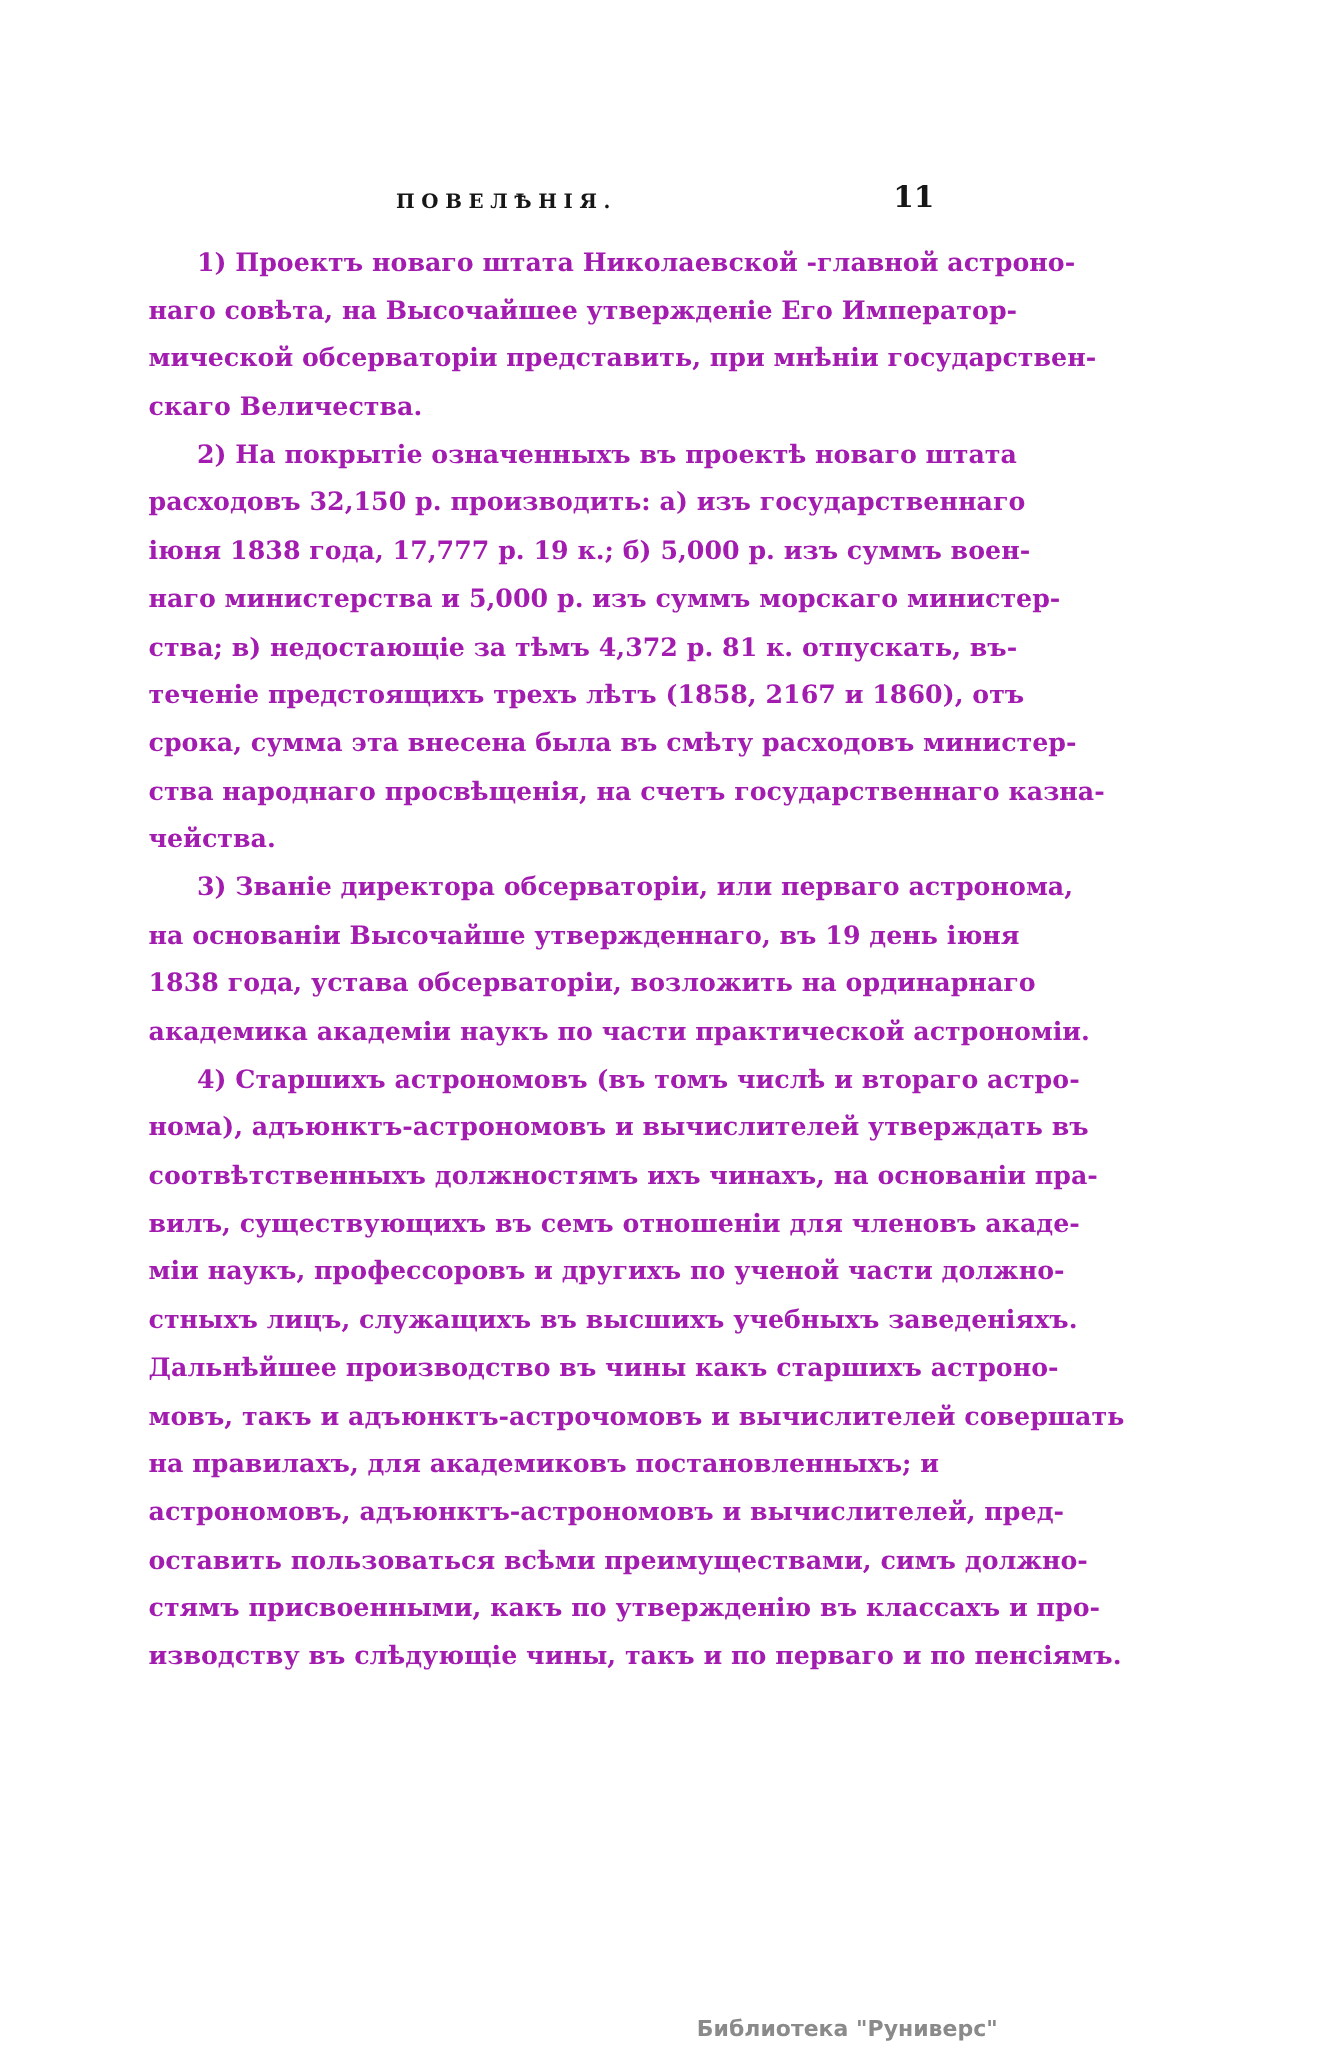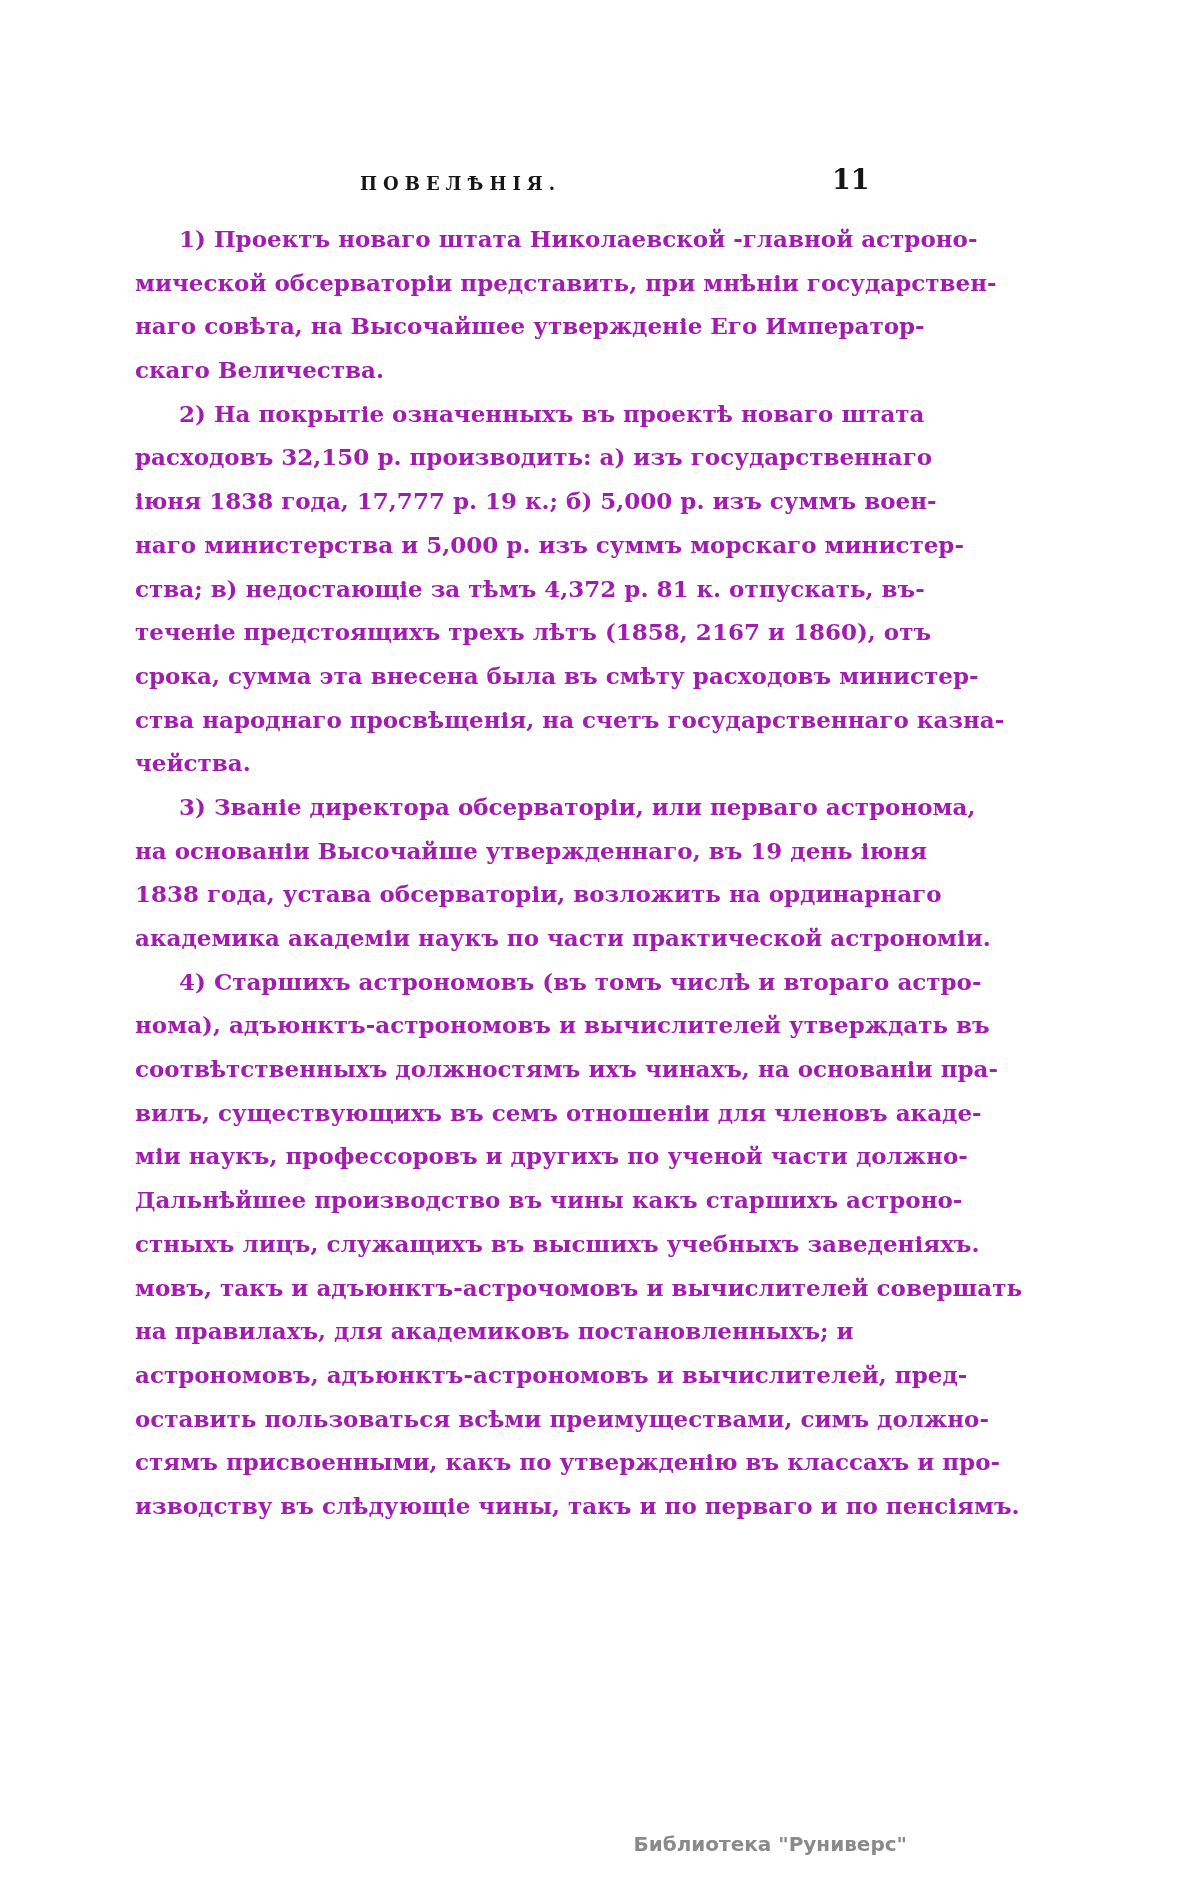--- a/index.html
+++ b/index.html
@@ -18,21 +18,21 @@
     left: 360px;
     top: 147px;
     font-size: 18px;
     font-weight: bold;
     letter-spacing: 6px;
     white-space: nowrap;
     color: #161616;
   }
   .page-number {
     position: absolute;
-    left: 832px;
+    left: 812px;
     top: 138px;
     font-size: 27px;
     font-weight: bold;
     color: #161616;
   }
   .body-text {
     position: absolute;
     left: 135px;
     top: 191px;
     width: 757px;
@@ -77,43 +77,43 @@
 </head>
 <body>
 
 <div class="page">
   <div class="header-title">ПОВЕЛѢНІЯ.</div>
   <div class="page-number">11</div>
 
   <div class="body-text" id="body-text">
 
   <div class="line first">1) Проектъ новаго штата Николаевской -главной астроно-</div>
+      <div class="line">наго совѣта, на Высочайшее утвержденіе Его Император-</div>
       <div class="line">мической обсерваторіи представить, при мнѣніи государствен-</div>
-      <div class="line">наго совѣта, на Высочайшее утвержденіе Его Император-</div>
       <div class="line plast">скаго Величества.</div>
       <div class="line first">2) На покрытіе означенныхъ въ проектѣ новаго штата</div>
       <div class="line">расходовъ 32,150 р. производить: а) изъ государственнаго</div>
       <div class="line">іюня 1838 года, 17,777 р. 19 к.; б) 5,000 р. изъ суммъ воен-</div>
       <div class="line">наго министерства и 5,000 р. изъ суммъ морскаго министер-</div>
       <div class="line">ства; в) недостающіе за тѣмъ 4,372 р. 81 к. отпускать, въ-</div>
       <div class="line">теченіе предстоящихъ трехъ лѣтъ (1858, 2167 и 1860), отъ</div>
       <div class="line">срока, сумма эта внесена была въ смѣту расходовъ министер-</div>
       <div class="line">ства народнаго просвѣщенія, на счетъ государственнаго казна-</div>
       <div class="line plast">чейства.</div>
       <div class="line first">3) Званіе директора обсерваторіи, или перваго астронома,</div>
       <div class="line">на основаніи Высочайше утвержденнаго, въ 19 день іюня</div>
       <div class="line">1838 года, устава обсерваторіи, возложить на ординарнаго</div>
       <div class="line plast">академика академіи наукъ по части практической астрономіи.</div>
       <div class="line first">4) Старшихъ астрономовъ (въ томъ числѣ и втораго астро-</div>
       <div class="line">нома), адъюнктъ-астрономовъ и вычислителей утверждать въ</div>
       <div class="line">соотвѣтственныхъ должностямъ ихъ чинахъ, на основаніи пра-</div>
       <div class="line">вилъ, существующихъ въ семъ отношеніи для членовъ акаде-</div>
       <div class="line">міи наукъ, профессоровъ и другихъ по ученой части должно-</div>
+      <div class="line">стныхъ лицъ, служащихъ въ высшихъ учебныхъ заведеніяхъ.</div>
       <div class="line">Дальнѣйшее производство въ чины какъ старшихъ астроно-</div>
-      <div class="line">стныхъ лицъ, служащихъ въ высшихъ учебныхъ заведеніяхъ.</div>
       <div class="line">мовъ, такъ и адъюнктъ-астрочомовъ и вычислителей совершать</div>
       <div class="line plast">на правилахъ, для академиковъ постановленныхъ; и</div>
       <div class="line">астрономовъ, адъюнктъ-астрономовъ и вычислителей, пред-</div>
       <div class="line">оставить пользоваться всѣми преимуществами, симъ должно-</div>
       <div class="line">стямъ присвоенными, какъ по утвержденію въ классахъ и про-</div>
       <div class="line plast">изводству въ слѣдующіе чины, такъ и по перваго и по пенсіямъ.</div>
     </div>
 
   <div class="watermark">Библиотека "Руниверс"</div>
 </div>

